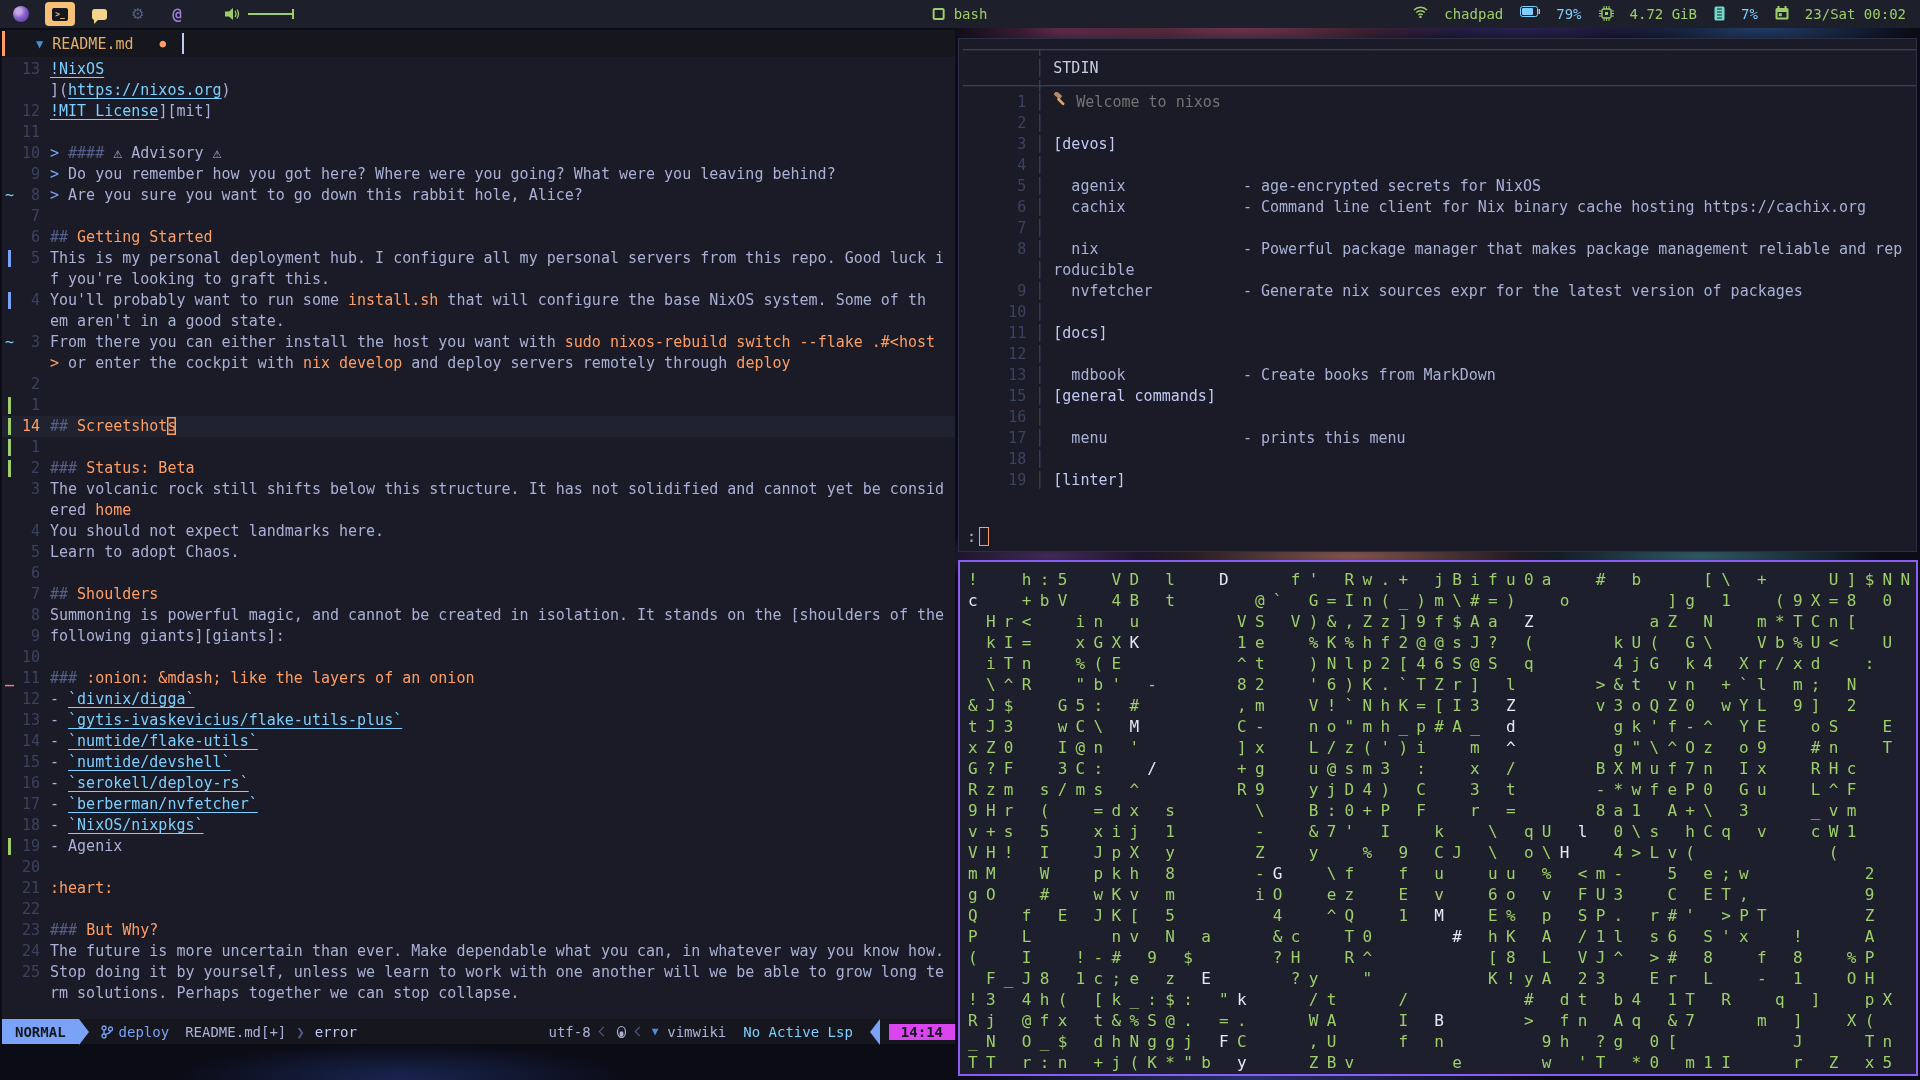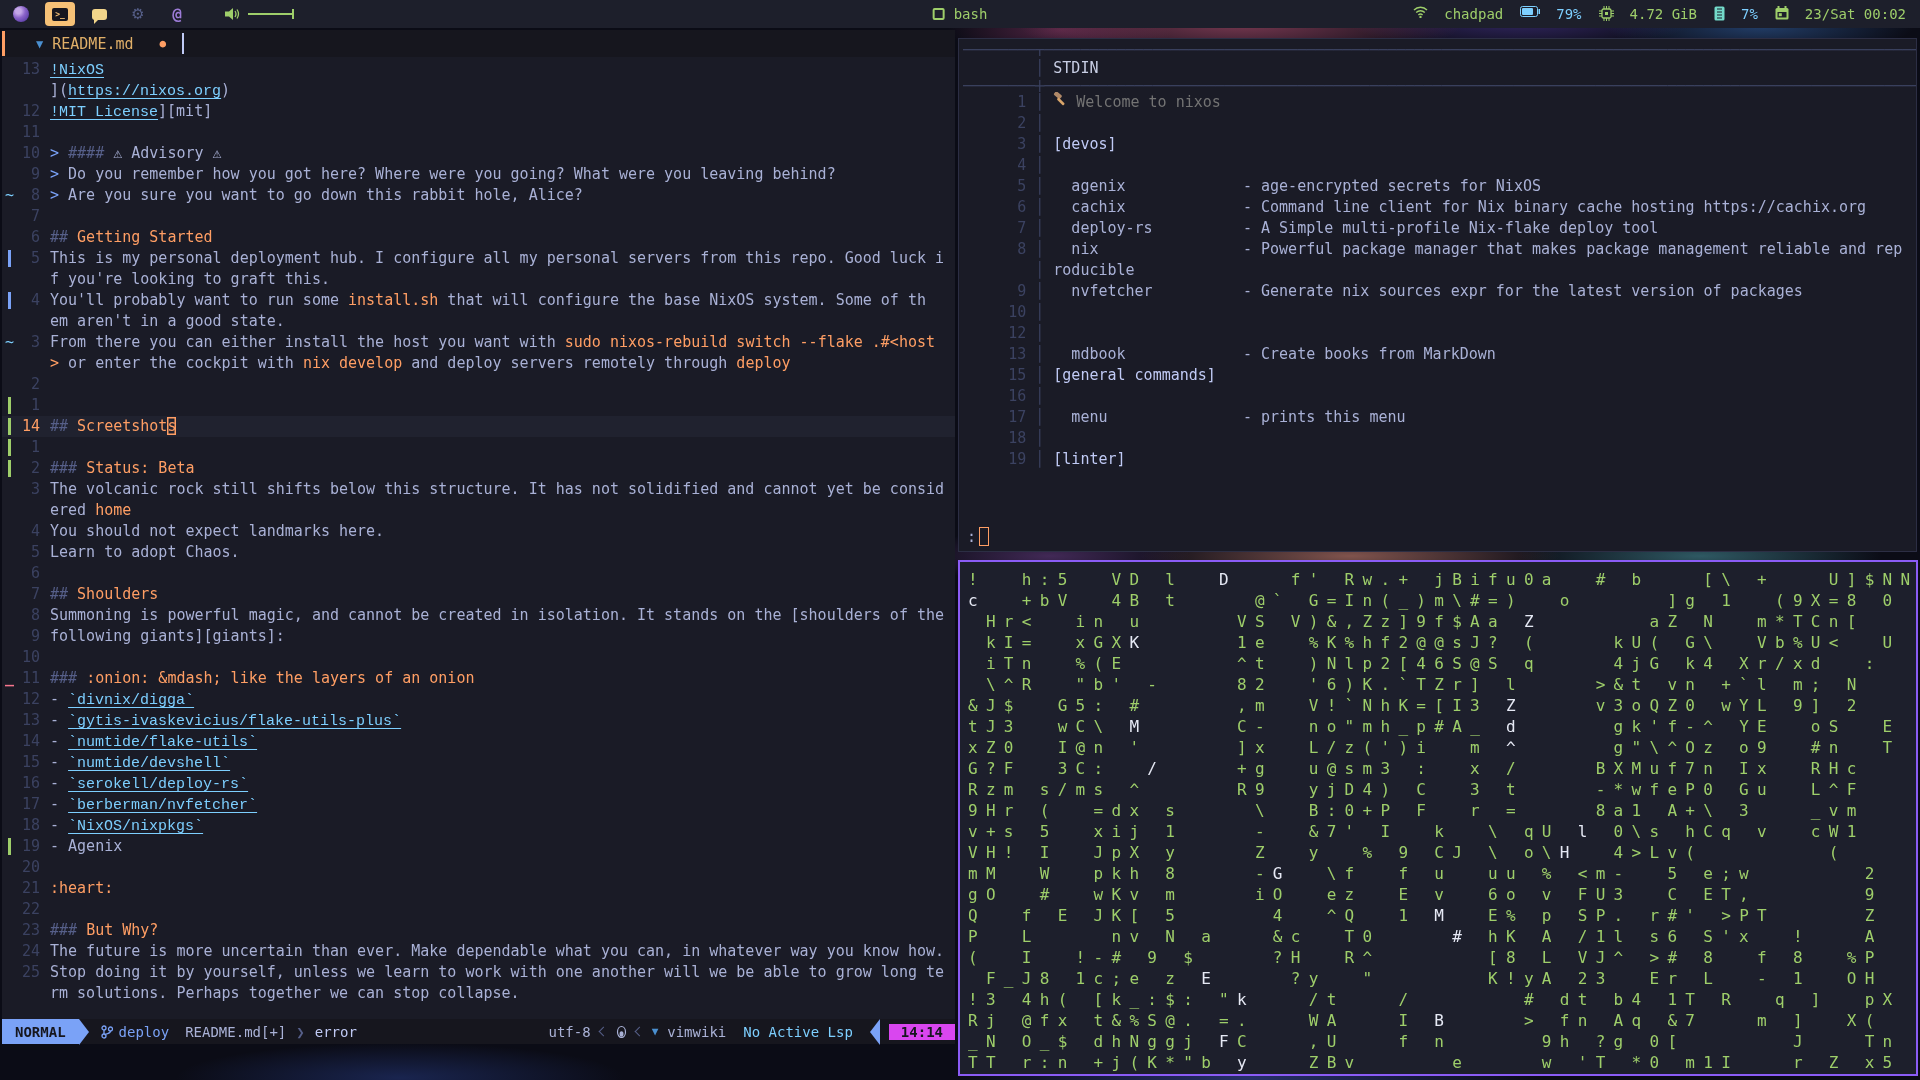--- a/index.html
+++ b/index.html
@@ -59,21 +59,21 @@
   .edrow.cur { background:#20222f; }
   .edrow .sg { width:15px; flex:none; text-align:center; line-height:21px; }
   .sg-t { color:#7dcfff; }
   .sg-r { color:#f7768e; font-weight:bold; }
   .sg .bar { display:inline-block; width:3px; height:17px; margin-top:2px; }
   .sg .bar.b { background:#7aa2f7; } .sg .bar.g { background:#9ece6a; }
   .edrow .num { width:33px; flex:none; text-align:right; padding-right:10px; color:#3b4261; }
   .edrow.cur .num { color:#ff9e64; }
   .edrow .line { flex:1; overflow:hidden; white-space:pre; }
   .c-txt { color:#a9b1d6; }
-  .c-link { color:#7dcfff; text-decoration:underline; text-underline-offset:3px;font-family:Liberation Mono, monospace; }
+  .c-link { color:#7dcfff; text-decoration:underline; text-underline-offset:3px; }
   .c-h { color:#ff9e64; }
   .c-hm { color:#565f89; }
   .c-code { color:#ff9e64; }
   .c-q { color:#7aa2f7; }
   .c-wr { color:#ff9e64; }
   .c-cu { color:#ff9e64; box-shadow:inset 0 0 0 1.5px #ff9e64; }
   
   .statusline { height:25px; background:#16161e; display:flex; align-items:center; font-size:14px; flex:none; }
   .mode { background:#7aa2f7; color:#16161e; font-weight:bold; padding:0 13px; height:100%;
     display:flex; align-items:center; }
@@ -292,25 +292,26 @@
   <div id="pgrows">
       <div class="pgrow"><span class="pfx">      1 │ </span><span class="pg-ham"><svg width="15" height="15" viewBox="0 0 15 15">
             <rect x="1" y="1" width="8" height="4.5" rx="1.5" fill="#b08968" transform="rotate(40 5 3)"></rect>
             <rect x="6.5" y="5" width="2.6" height="9" rx="1" fill="#d9a56a" transform="rotate(-45 7.8 9.5)"></rect>
           </svg></span><span class="pg-w">Welcome to nixos</span></div>
       <div class="pgrow"><span class="pfx">      2 │ </span></div>
       <div class="pgrow"><span class="pfx">      3 │ </span><span class="pg-b">[devos]</span></div>
       <div class="pgrow"><span class="pfx">      4 │ </span></div>
       <div class="pgrow"><span class="pfx">      5 │ </span><span class="pg-t">  agenix             - age-encrypted secrets for NixOS</span></div>
       <div class="pgrow"><span class="pfx">      6 │ </span><span class="pg-t">  cachix             - Command line client for Nix binary cache hosting https://cachix.org</span></div>
-      <div class="pgrow"><span class="pfx">      7 │ </span><span class="pg-t">  deploy-rs          - A Simple multi-profile Nix-flake deploy tool</span></div>
+      <div class="pgrow"><span class="pfx">      7 │ </span></div>
       <div class="pgrow"><span class="pfx">      8 │ </span><span class="pg-t">  nix                - Powerful package manager that makes package management reliable and rep</span></div>
       <div class="pgrow"><span class="pfx">        │ </span><span class="pg-t">roducible</span></div>
       <div class="pgrow"><span class="pfx">      9 │ </span><span class="pg-t">  nvfetcher          - Generate nix sources expr for the latest version of packages</span></div>
       <div class="pgrow"><span class="pfx">     10 │ </span></div>
+      <div class="pgrow"><span class="pfx">     11 │ </span><span class="pg-b">[docs]</span></div>
       <div class="pgrow"><span class="pfx">     12 │ </span></div>
       <div class="pgrow"><span class="pfx">     13 │ </span><span class="pg-t">  mdbook             - Create books from MarkDown</span></div>
       <div class="pgrow"><span class="pfx">     15 │ </span><span class="pg-b">[general commands]</span></div>
       <div class="pgrow"><span class="pfx">     16 │ </span></div>
       <div class="pgrow"><span class="pfx">     17 │ </span><span class="pg-t">  menu               - prints this menu</span></div>
       <div class="pgrow"><span class="pfx">     18 │ </span></div>
       <div class="pgrow"><span class="pfx">     19 │ </span><span class="pg-b">[linter]</span></div>
     </div>
   <div class="pg-prompt">
     <span>:</span>

